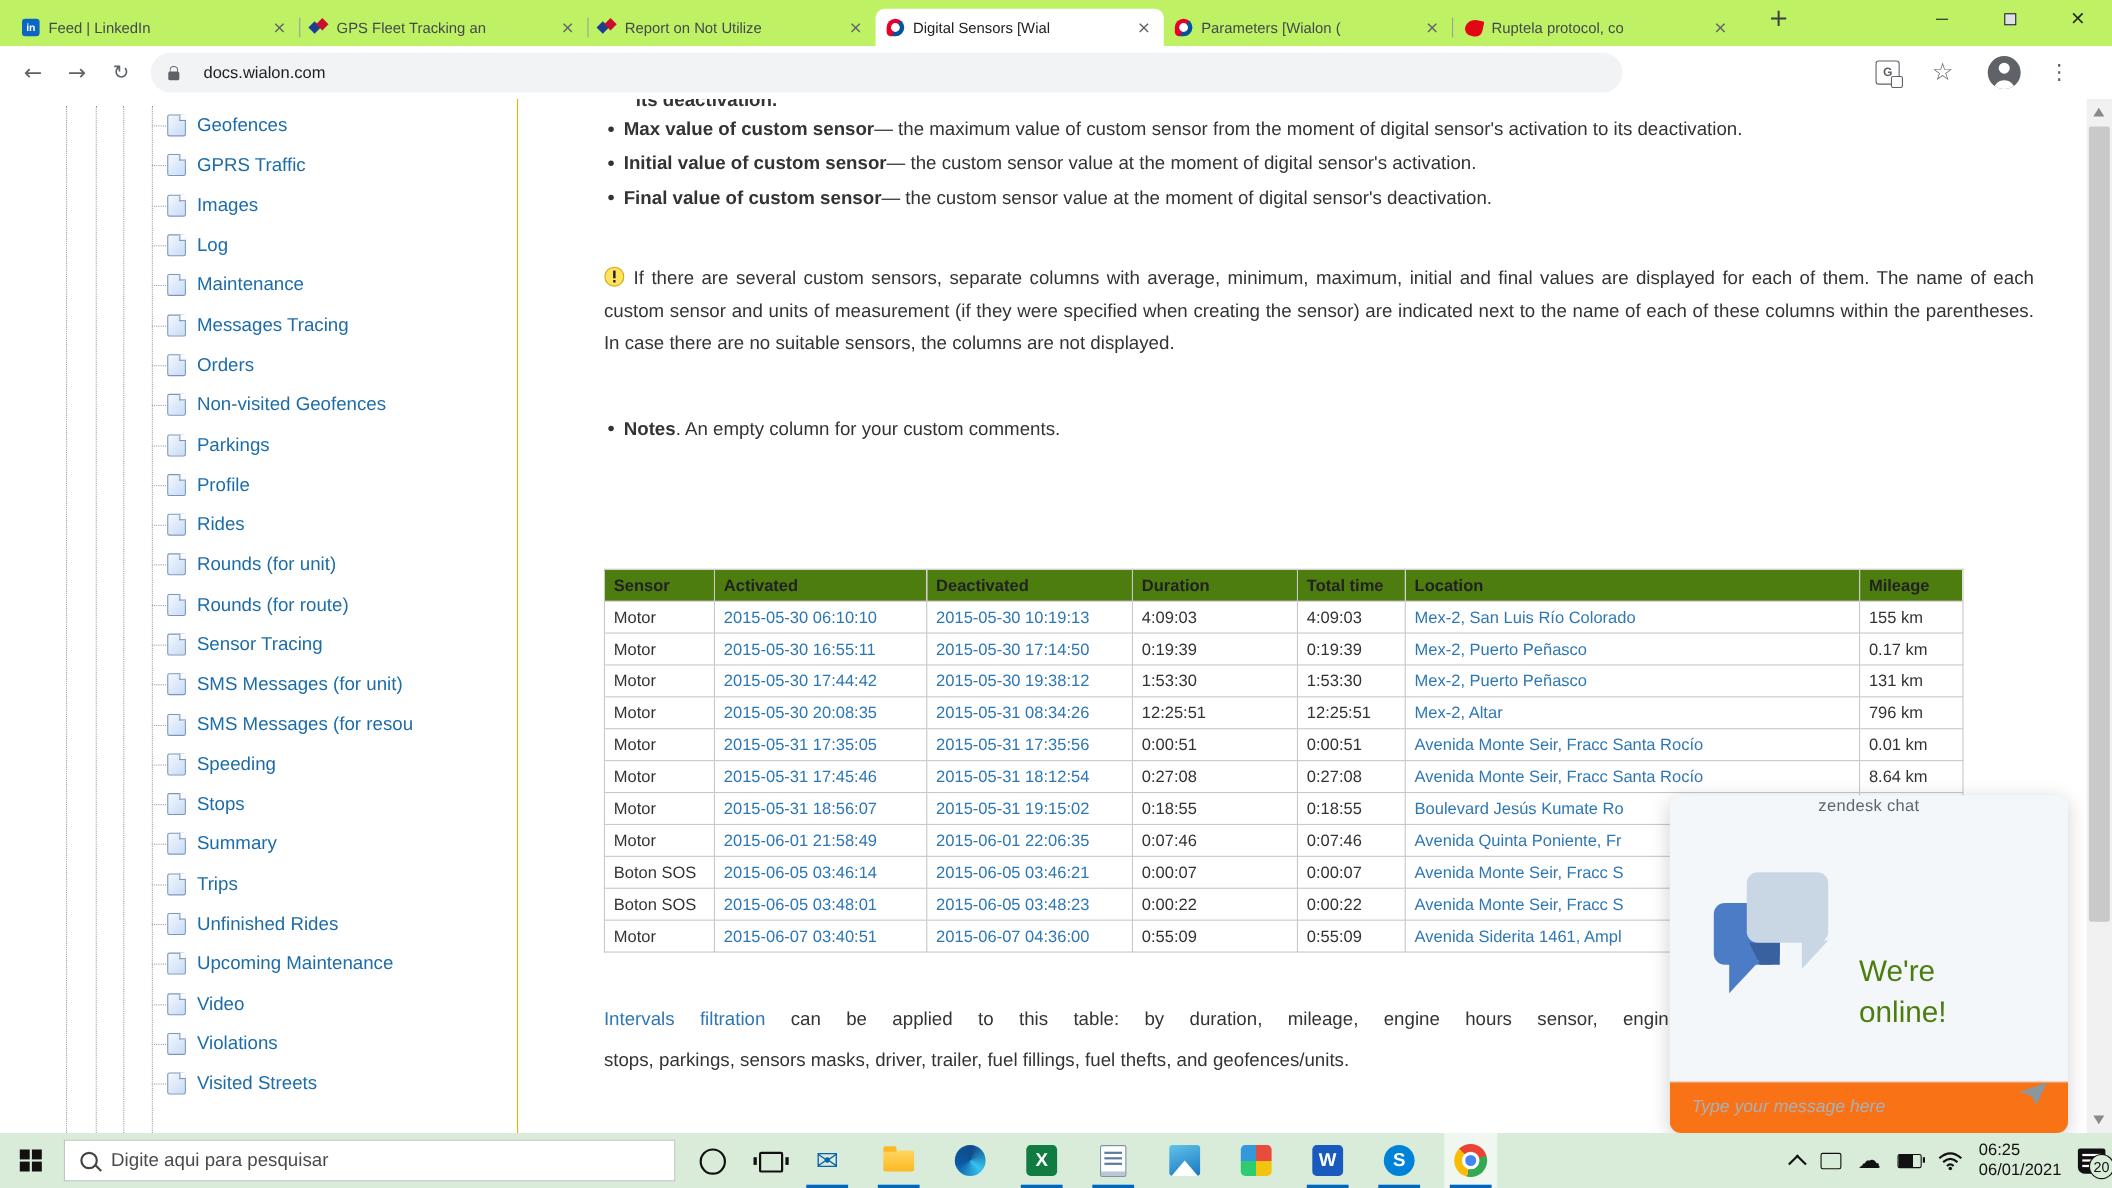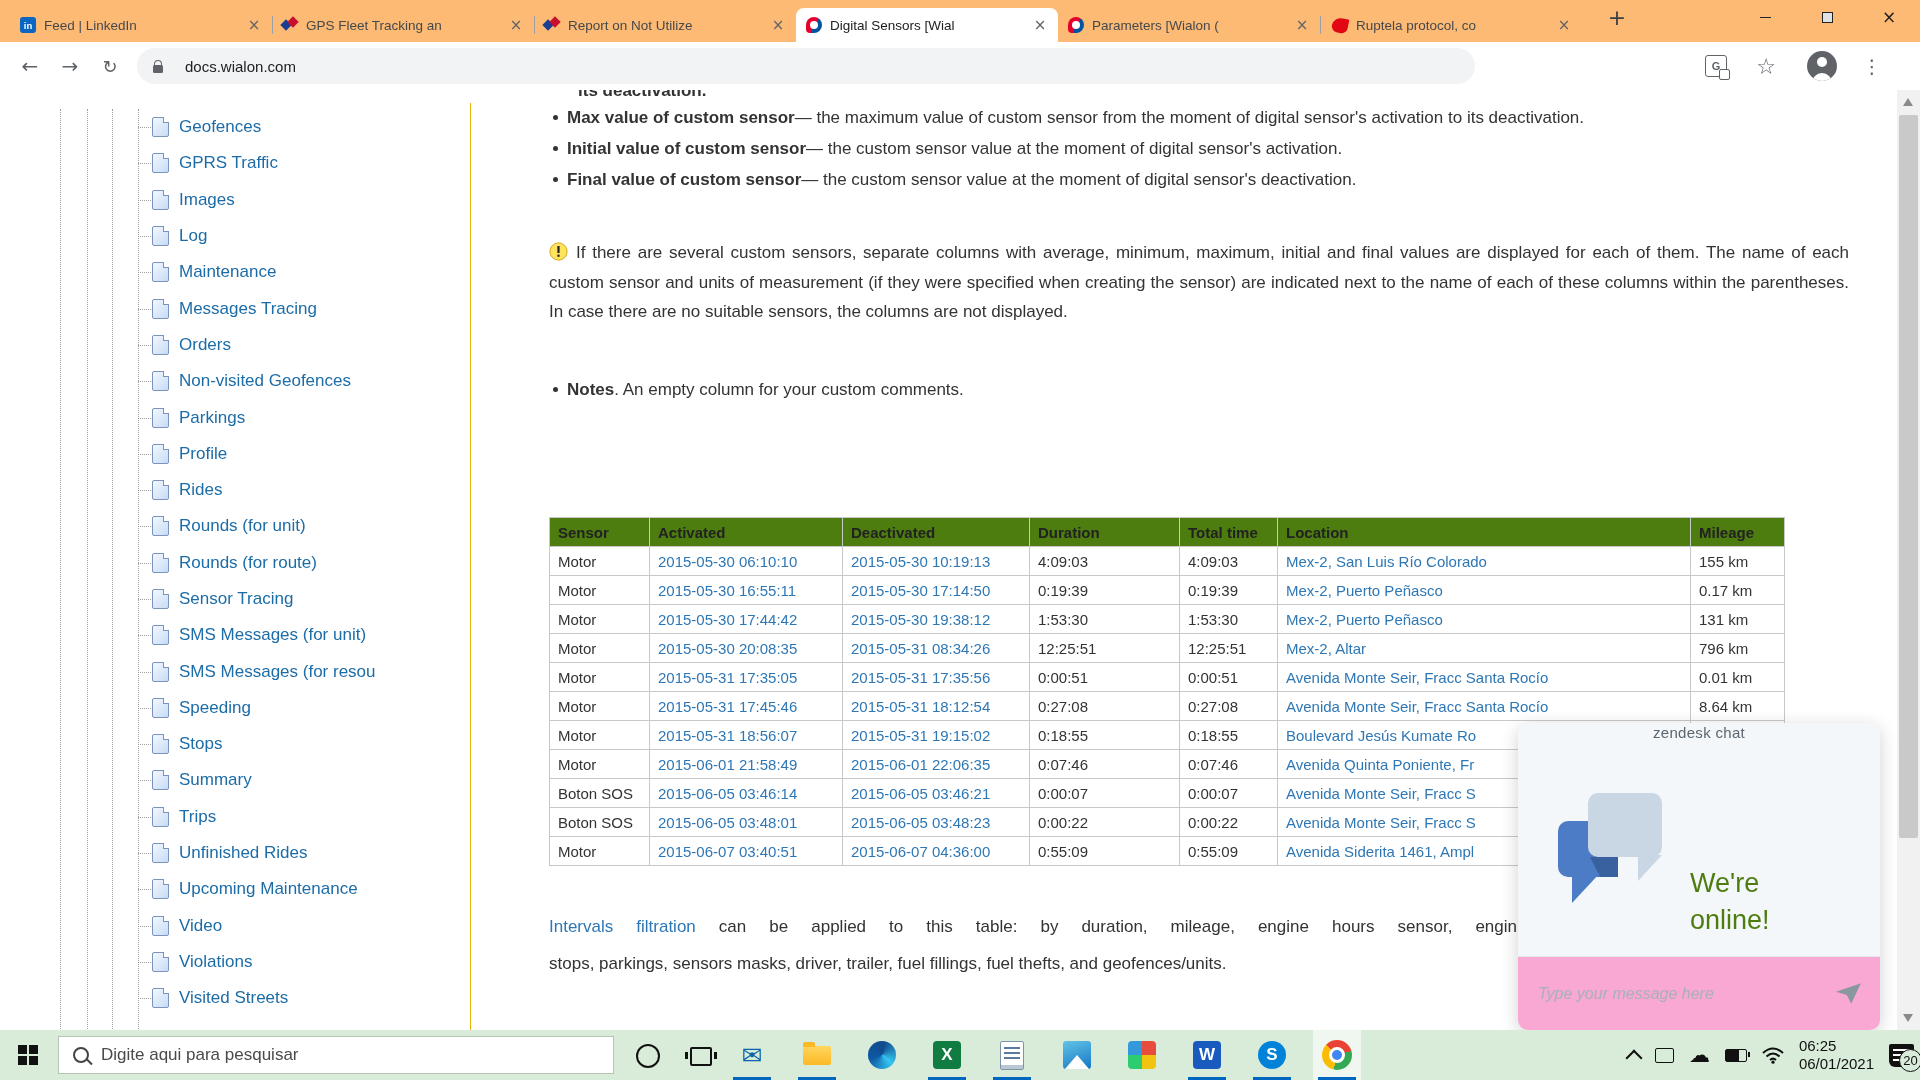--- a/index.html
+++ b/index.html
@@ -1,21 +1,21 @@
 <!DOCTYPE html>
 <html><head>
 <meta charset="utf-8">
 <style>
   html,body{margin:0;padding:0;background:#000;}
   .screen{position:relative;width:1920px;height:1080px;background:#fff;overflow:hidden;
           font-family:"Liberation Sans",sans-serif;color:#333;}
   .glyph{font-family:"DejaVu Sans",sans-serif;}
 
   
-  .tabstrip{position:absolute;left:0;top:0;width:1920px;height:42px;background:#fdba74;}
+  .tabstrip{position:absolute;left:0;top:0;width:1920px;height:42px;background:#bef264;}
   .tabs{position:absolute;left:10px;top:8px;display:flex;height:34px;}
   .tab{position:relative;width:262px;height:34px;display:flex;align-items:center;gap:8px;
        padding:0 10px;box-sizing:border-box;border-radius:8px 8px 0 0;color:#45494d;cursor:default;}
   .tab.active{background:#fff;color:#202124;}
   .tab.sep::before{content:"";position:absolute;left:0;top:8px;height:18px;border-left:1px solid #9aa0a6;}
   .tab-title{flex:1;font-size:13.5px;white-space:nowrap;overflow:hidden;
              -webkit-mask-image:linear-gradient(90deg,#000 85%,transparent);
              mask-image:linear-gradient(90deg,#000 85%,transparent);}
   .tab-close{font-size:15px;color:#5f6368;width:16px;text-align:center;}
   .fav{width:16px;height:16px;flex:0 0 16px;position:relative;}
@@ -47,21 +47,21 @@
   .trico{width:20px;height:20px;border:1.7px solid #5f6368;border-radius:3px;position:relative;
          font-size:11px;color:#5f6368;display:flex;align-items:center;justify-content:center;font-weight:bold;}
   .trico::after{content:"";position:absolute;right:-4px;bottom:-4px;width:9px;height:9px;background:#fff;
                 border:1.7px solid #5f6368;border-radius:2px;}
   .avatar{width:30px;height:30px;border-radius:50%;background:#5f6368;position:relative;overflow:hidden;}
   .avatar::before{content:"";position:absolute;top:6px;left:10px;width:10px;height:10px;background:#fff;border-radius:50%;}
   .avatar::after{content:"";position:absolute;bottom:-5px;left:5px;width:20px;height:13px;background:#fff;border-radius:10px 10px 0 0;}
 
   
   .page{position:absolute;left:0;top:90px;width:1920px;height:940px;background:#fff;}
-  .sidebar{position:absolute;left:0;top:13px;width:470px;height:940px;overflow:hidden;border-right:5px solid #eab308;}
+  .sidebar{position:absolute;left:0;top:0;width:470px;height:940px;overflow:hidden;border-right:5px solid #eab308;}
   .guide{position:absolute;top:6px;bottom:-20px;border-left:1px dotted #9f9f9f;}
   .side-list{position:absolute;left:0;top:6px;right:0;}
   .side-item{position:relative;height:36.3px;display:flex;align-items:center;padding-left:152px;white-space:nowrap;}
   .side-item::before{content:"";position:absolute;left:138px;top:50%;width:13px;border-top:1px dotted #9f9f9f;}
   .page-icon{width:15px;height:18px;background:linear-gradient(135deg,#f3f8ff 0%,#c8dcf5 100%);
              border:1px solid #7a94bd;border-radius:2px;position:relative;flex:0 0 15px;}
   .page-icon::before{content:"";position:absolute;top:-1px;right:-1px;width:5px;height:5px;background:#fff;
                      border-left:1px solid #7a94bd;border-bottom:1px solid #7a94bd;}
   .side-label{margin-left:10px;font-size:17px;color:#1c6ca8;}
 
@@ -89,22 +89,22 @@
   .sb-arrow{position:absolute;left:6px;width:0;height:0;border-left:5.5px solid transparent;border-right:5.5px solid transparent;}
   .sb-up{top:8px;border-bottom:8px solid #8a8a8a;}
   .sb-down{bottom:8px;border-top:8px solid #8a8a8a;}
 
   
   .chat{position:absolute;left:1518px;top:723px;width:362px;height:307px;background:#f3f7f9;border-radius:10px;
         box-shadow:0 4px 18px rgba(0,0,0,.18);z-index:5;overflow:hidden;}
   .chat-h{margin-top:1px;text-align:center;font-size:15px;color:#5b6670;letter-spacing:.3px;}
   .chat-bubbles{position:absolute;left:36px;top:62px;}
   .chat-status{position:absolute;left:172px;top:100px;font-size:27px;color:#4d7c0f;line-height:37px;margin-top:42px;}
-  .chat-input{position:absolute;left:0;bottom:0;width:362px;height:74px;background:#f9a8d4;border-top:1px solid #e1e6ea;
-              display:flex;align-items:center;padding:0 18px;box-sizing:border-box;}
+  .chat-input{position:absolute;left:0;bottom:0;width:362px;height:47px;background:#f97316;border-top:1px solid #e1e6ea;
+              display:flex;padding:0 18px;box-sizing:border-box;}
   .chat-input input{flex:1;border:none;outline:none;font-size:16px;font-style:italic;color:#333;background:transparent;
                     font-family:"Liberation Sans",sans-serif;}
   .chat-input input::placeholder{color:#a8b0b8;}
 
   
   .taskbar{position:absolute;left:0;top:1030px;width:1920px;height:50px;background:#d9ecd9;z-index:10;}
   .start{position:absolute;left:18px;top:15px;width:20px;height:20px;display:grid;
          grid-template-columns:9px 9px;grid-template-rows:9px 9px;gap:2px;}
   .start i{background:#111;}
   .tsearch{position:absolute;left:58px;top:6px;width:556px;height:38px;background:#fff;border:1px solid #b5c4b5;

